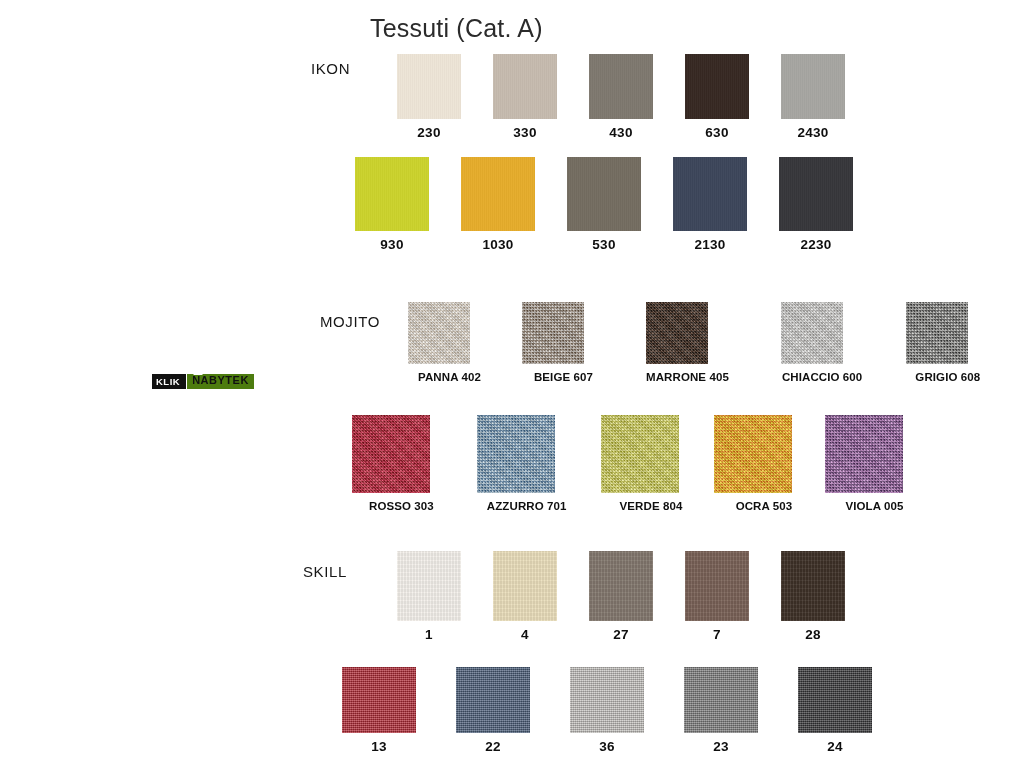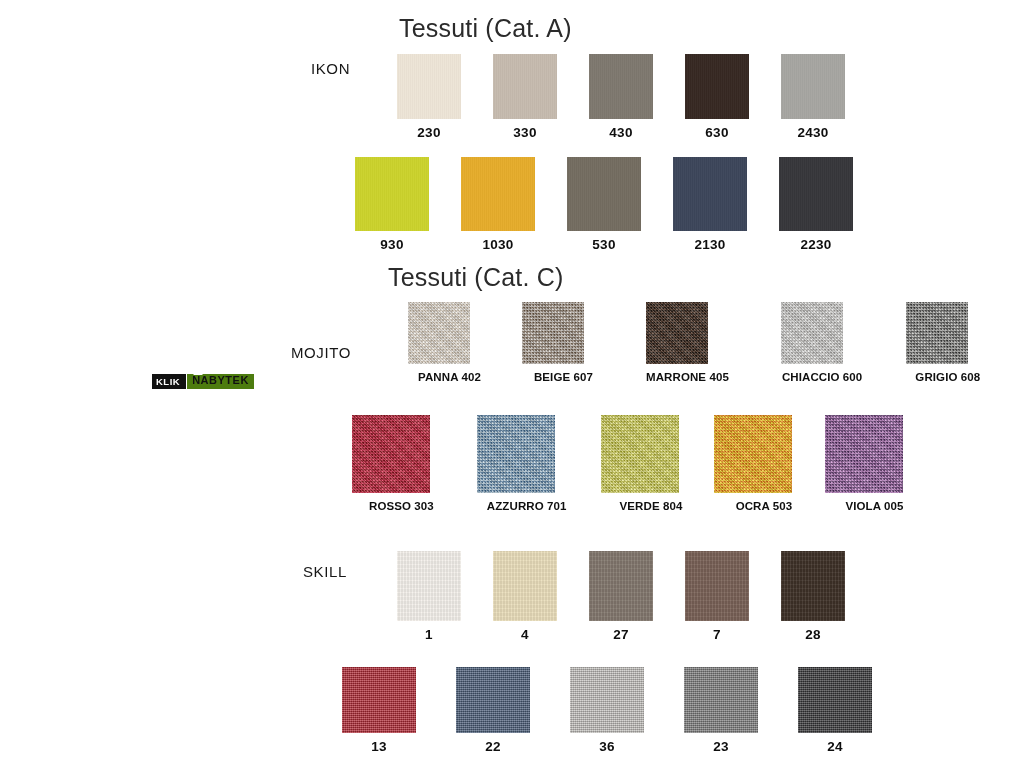--- a/index.html
+++ b/index.html
@@ -25,34 +25,34 @@
   
   .section-title {
     position: absolute;
     font-family: "Liberation Sans", sans-serif;
     font-weight: 300;
     font-size: 25px;
     letter-spacing: 0.2px;
     color: #2b2b2b;
     white-space: nowrap;
   }
-  .title-a { left: 399px; top: 14px; }
+  .title-a { left: 370px; top: 14px; }
   .title-c { left: 388px; top: 263px; }
 
   
   .family-label {
     position: absolute;
     font-size: 15px;
     font-weight: normal;
     color: #171717;
     letter-spacing: 0.6px;
     white-space: nowrap;
   }
   .fam-ikon   { left: 311px; top: 60px; }
-  .fam-mojito { left: 291px; top: 313px; margin-top: 31px; }
+  .fam-mojito { left: 320px; top: 313px; }
   .fam-skill  { left: 303px; top: 563px; }
 
   
   .row {
     position: absolute;
     display: flex;
     align-items: flex-start;
   }
 
   .swatch-cell {
@@ -238,21 +238,20 @@
     line-height: 1.25;
   }
 </style>
 </head>
 <body style="background: rgb(255, 255, 255);">
 
 <div class="sheet">
 
   <div class="section-title title-a">Tessuti (Cat. A)</div>
 
-  <div class="section-title title-c">Tessuti (Cat. C)</div>
 
   <div class="family-label fam-ikon">IKON</div>
 
   <div class="family-label fam-mojito">MOJITO</div>
 
   <div class="family-label fam-skill">SKILL</div>
 
   <div class="row row-ikon">
     <div class="swatch-cell">
       <span class="swatch tex-plain" style="background-color: rgb(237, 228, 214);"></span>

